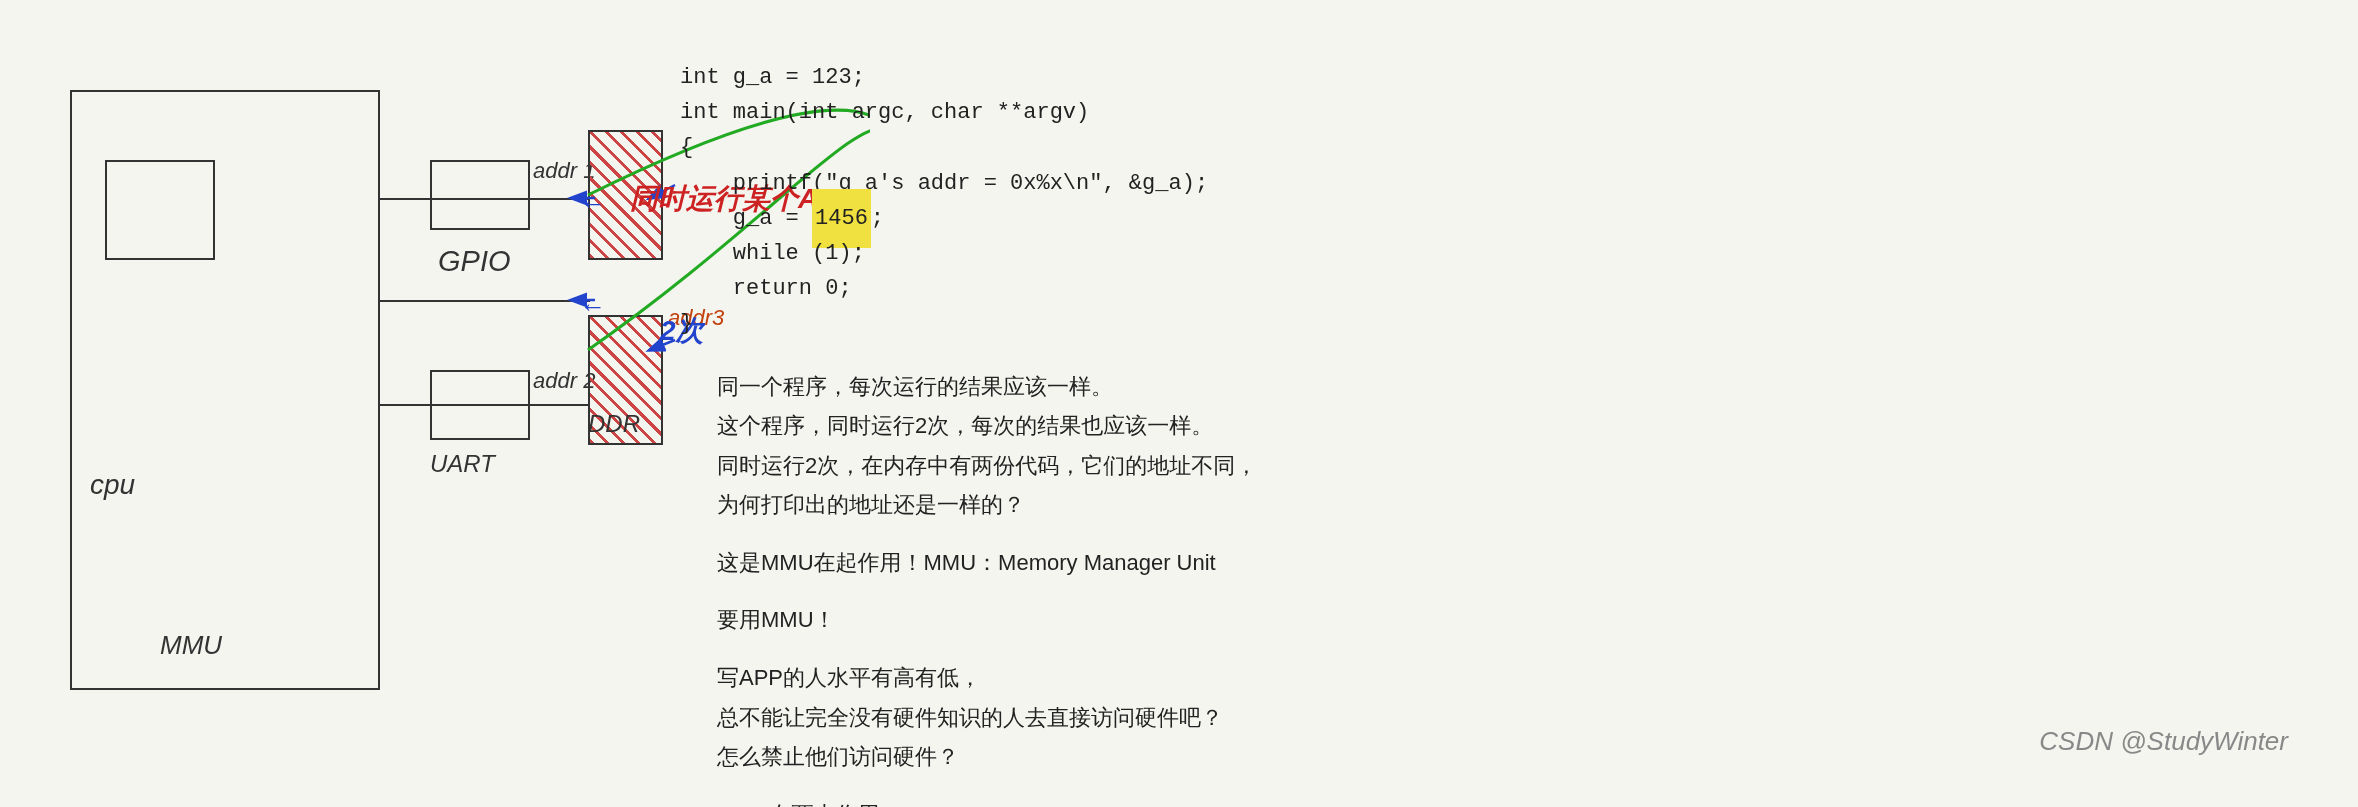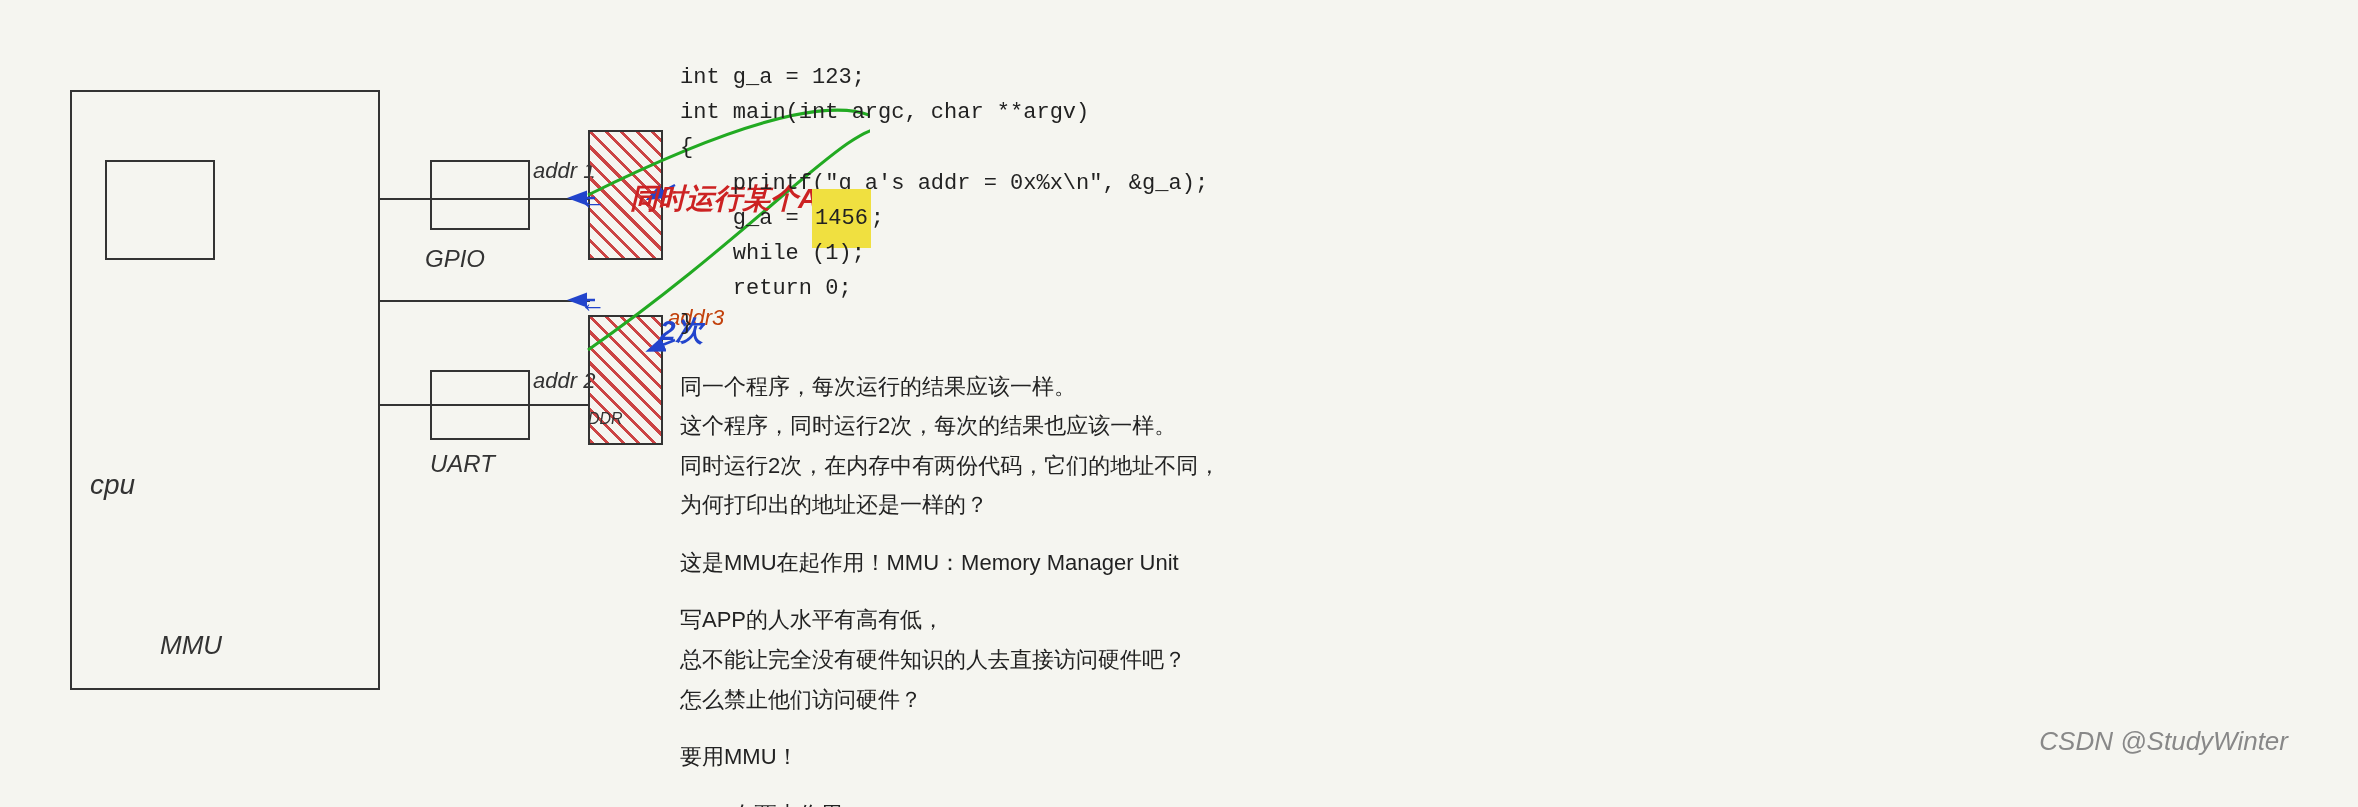--- a/index.html
+++ b/index.html
@@ -71,23 +71,23 @@
       left: 390px;
       top: 130px;
       width: 100px;
       height: 70px;
       border: 2px solid #333;
       background: transparent;
     }
 
     .gpio-label {
       position: absolute;
-      left: 385px;
+      left: 398px;
       top: 215px;
-      font-size: 24px;
+      font-size: 29px;
       color: #333;
       font-style: italic;
     }
 
     .addr1-label {
       position: absolute;
       left: 493px;
       top: 128px;
       font-size: 22px;
       color: #333;
@@ -120,21 +120,21 @@
       top: 338px;
       font-size: 22px;
       color: #333;
       font-style: italic;
     }
 
     .ddr-label {
       position: absolute;
       left: 548px;
       top: 380px;
-      font-size: 16px;
+      font-size: 24px;
       color: #333;
       font-style: italic;
     }
 
     .addr3-label {
       position: absolute;
       left: 628px;
       top: 275px;
       font-size: 22px;
       color: #c2410c;
@@ -181,20 +181,21 @@
     }
 
     .text-content {
       font-size: 22px;
       line-height: 1.8;
       color: #222;
     }
 
     .text-block {
       margin-bottom: 18px;
+      margin-left: 37px;
     }
 
     .watermark {
       position: absolute;
       bottom: 20px;
       right: 30px;
       font-size: 26px;
       color: #888;
       font-style: italic;
     }
@@ -338,30 +339,30 @@
         <div>这个程序，同时运行2次，每次的结果也应该一样。</div>
         <div>同时运行2次，在内存中有两份代码，它们的地址不同，</div>
         <div>为何打印出的地址还是一样的？</div>
       </div>
 
       <div class="text-block">
         <div>这是MMU在起作用！MMU：Memory Manager Unit</div>
       </div>
 
       <div class="text-block">
+        <div>要用MMU！</div>
+      </div>
+
+      <div class="text-block">
         <div>写APP的人水平有高有低，</div>
         <div>总不能让完全没有硬件知识的人去直接访问硬件吧？</div>
         <div>怎么禁止他们访问硬件？</div>
       </div>
 
       <div class="text-block">
-        <div>要用MMU！</div>
-      </div>
-
-      <div class="text-block">
         <div>MMU有两大作用：</div>
 
       </div>
 
     </div>
 
     <div class="watermark">CSDN @StudyWinter</div>
 
   </div>
 

